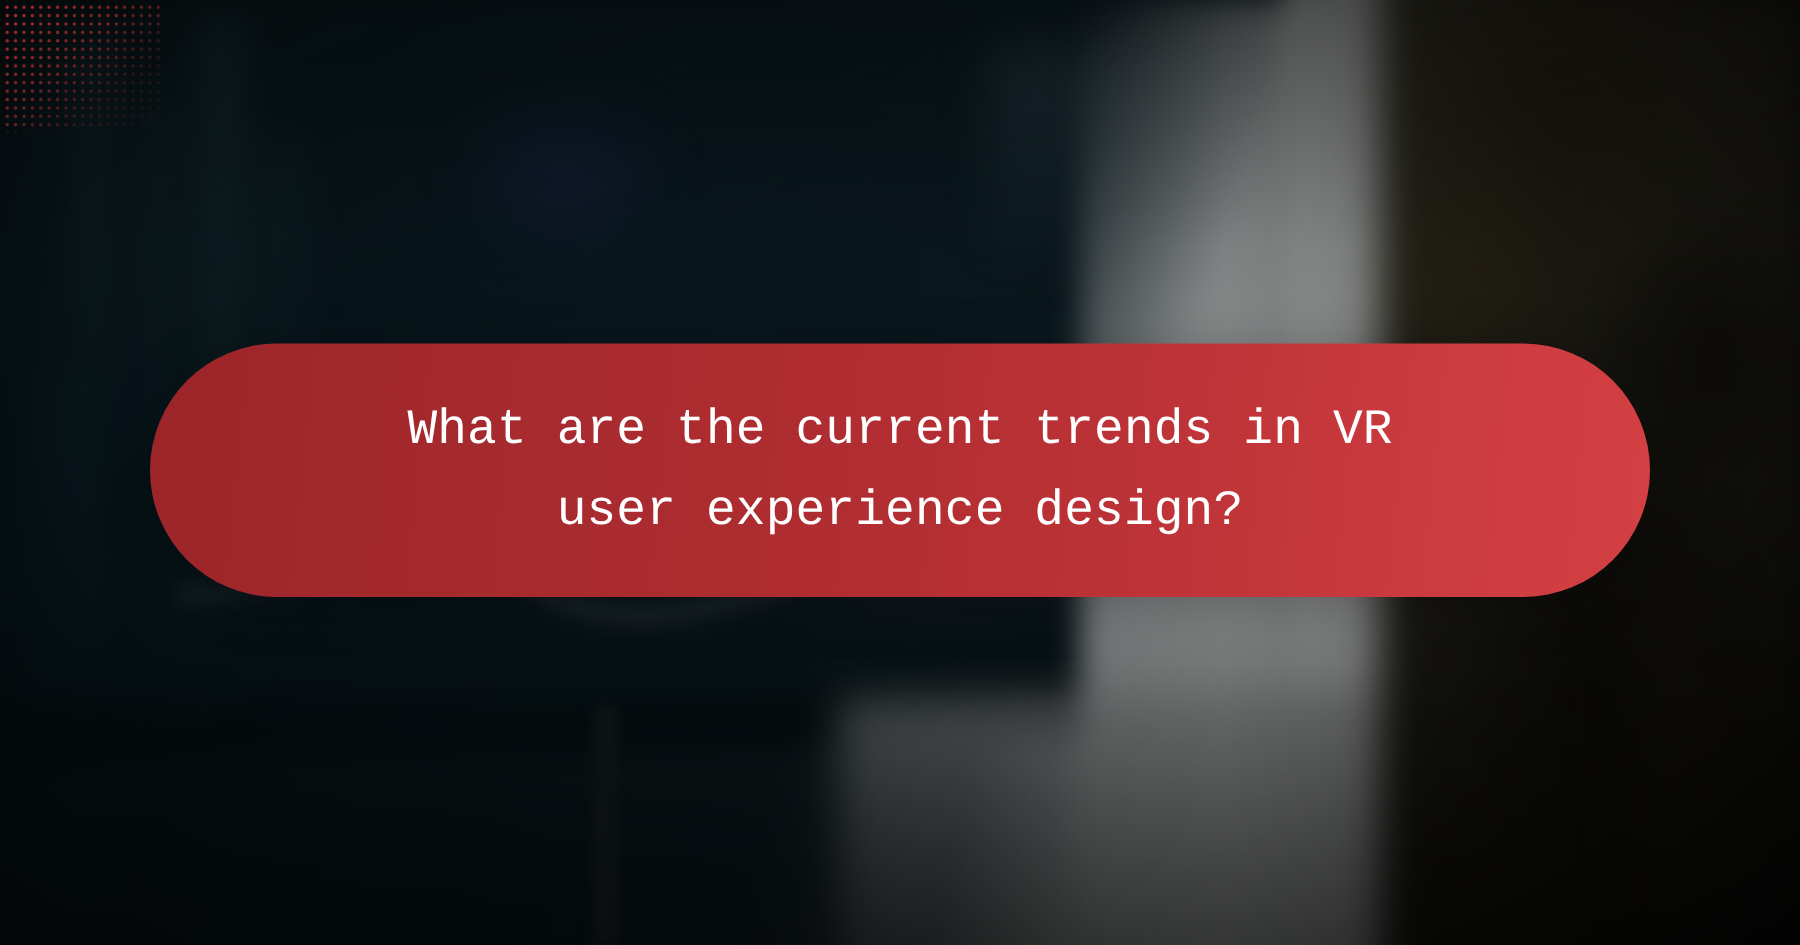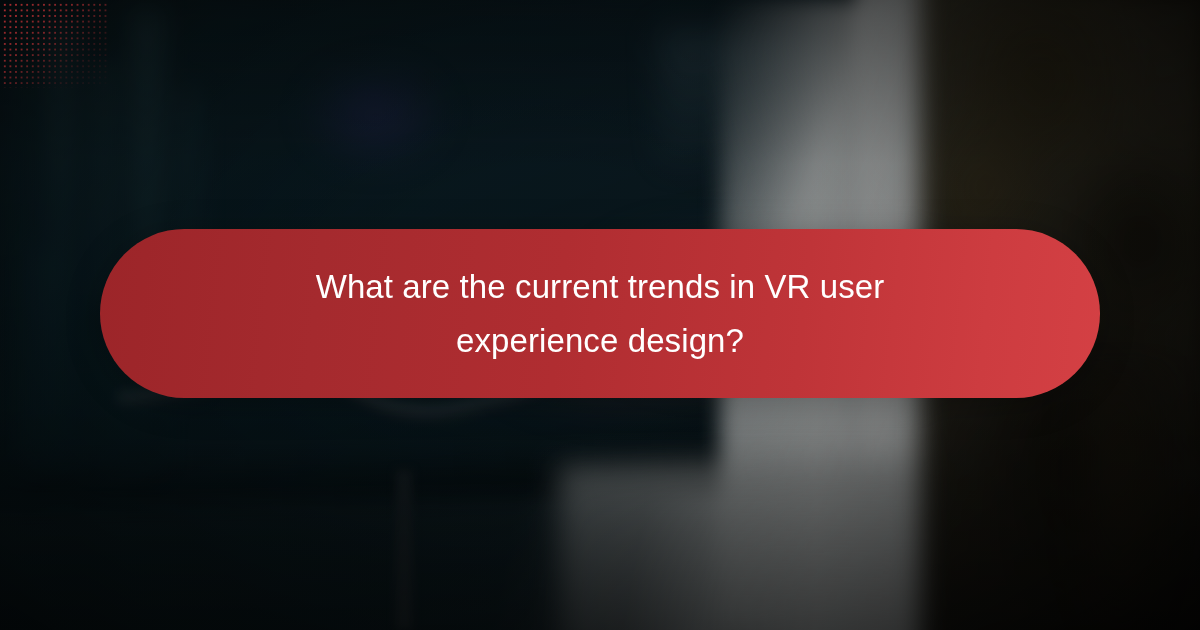--- a/index.html
+++ b/index.html
@@ -7,21 +7,21 @@
     margin: 0;
     padding: 0;
     background: #000;
   }
   #stage {
     position: relative;
     width: 1200px;
     height: 630px;
     overflow: hidden;
     background: #404040;
-    font-family: Liberation Sans, sans-serif;
+    font-family: Liberation Mono, monospace;
   }
 
   
   .bg-layer {
     position: absolute;
     inset: 0;
     pointer-events: none;
   }
 
   

